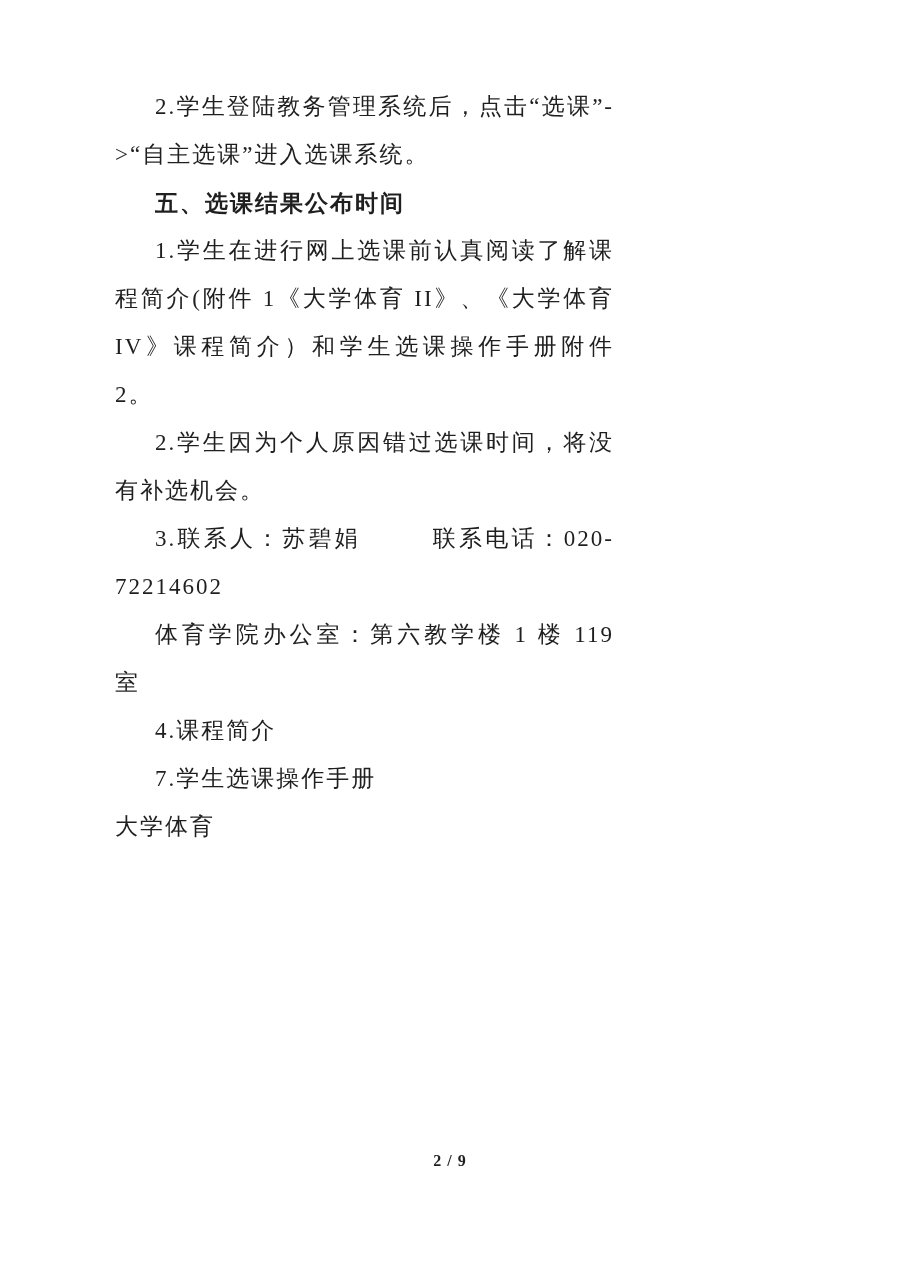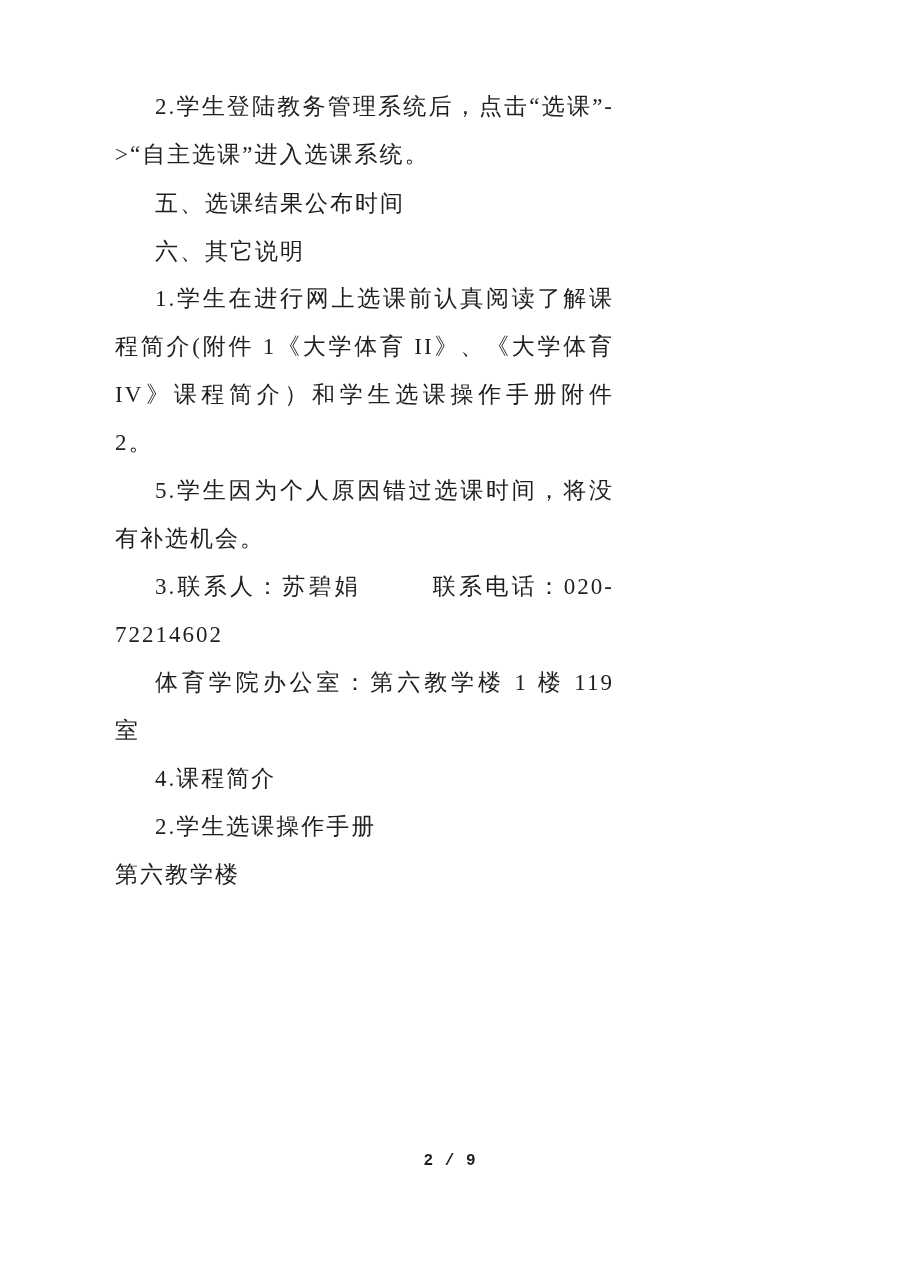--- a/index.html
+++ b/index.html
@@ -27,63 +27,62 @@
     font-size: 23px;
     line-height: 48px;
     letter-spacing: 2px;
     text-align: justify;
     white-space: pre-wrap;
   }
   .indent2 { text-indent: 40px; }
   .indent4 { text-indent: 87px; }
   .heading {
     font-family: "Liberation Sans", "DejaVu Sans", sans-serif;
-    font-weight: normal;
+    font-weight: bold;
     text-align: left;
   }
   .attach-label { margin-top: 93px; }
   .sig { text-align: right; }
   .sig-org { margin-top: 41px; padding-right: 18px; }
   .sig-date { margin-right: -15px; }
   .footer {
     position: absolute;
     top: 1152px;
     left: 0;
     width: 900px;
     text-align: center;
-    font-family: Liberation Mono, monospace;
+    font-family: Liberation Serif, serif;
     font-weight: bold;
     font-size: 16px;
     letter-spacing: 1px;
     color: #1f1f1f;
   }
 </style>
 </head>
 <body>
 
 <div class="page">
   <div class="doc">
     <p class="indent2">2.学生登陆教务管理系统后，点击“选课”-&gt;“自主选课”进入选课系统。</p>
 
     <p class="indent2 heading">五、选课结果公布时间</p>
 
 
-    <p class="indent2 heading">六、其它说明</p>
 
     <p class="indent2">1.学生在进行网上选课前认真阅读了解课程简介(附件 1《大学体育 II》、《大学体育 IV》课程简介）和学生选课操作手册附件 2。</p>
 
-    <p class="indent2">5.学生因为个人原因错过选课时间，将没有补选机会。</p>
+    <p class="indent2">2.学生因为个人原因错过选课时间，将没有补选机会。</p>
 
     <p class="indent2">3.联系人：苏碧娟        联系电话：020-72214602</p>
 
     <p class="indent2">体育学院办公室：第六教学楼 1 楼 119 室</p>
 
 
     <p class="indent2">4.课程简介</p>
 
-    <p class="indent2">2.学生选课操作手册</p>
+    <p class="indent2">7.学生选课操作手册</p>
 
-    <p class="sig sig-org">第六教学楼</p>
+    <p class="sig sig-org">大学体育</p>
 
   </div>
 
   <div class="footer">2 / 9</div>
 </div>
 
 </body></html>

